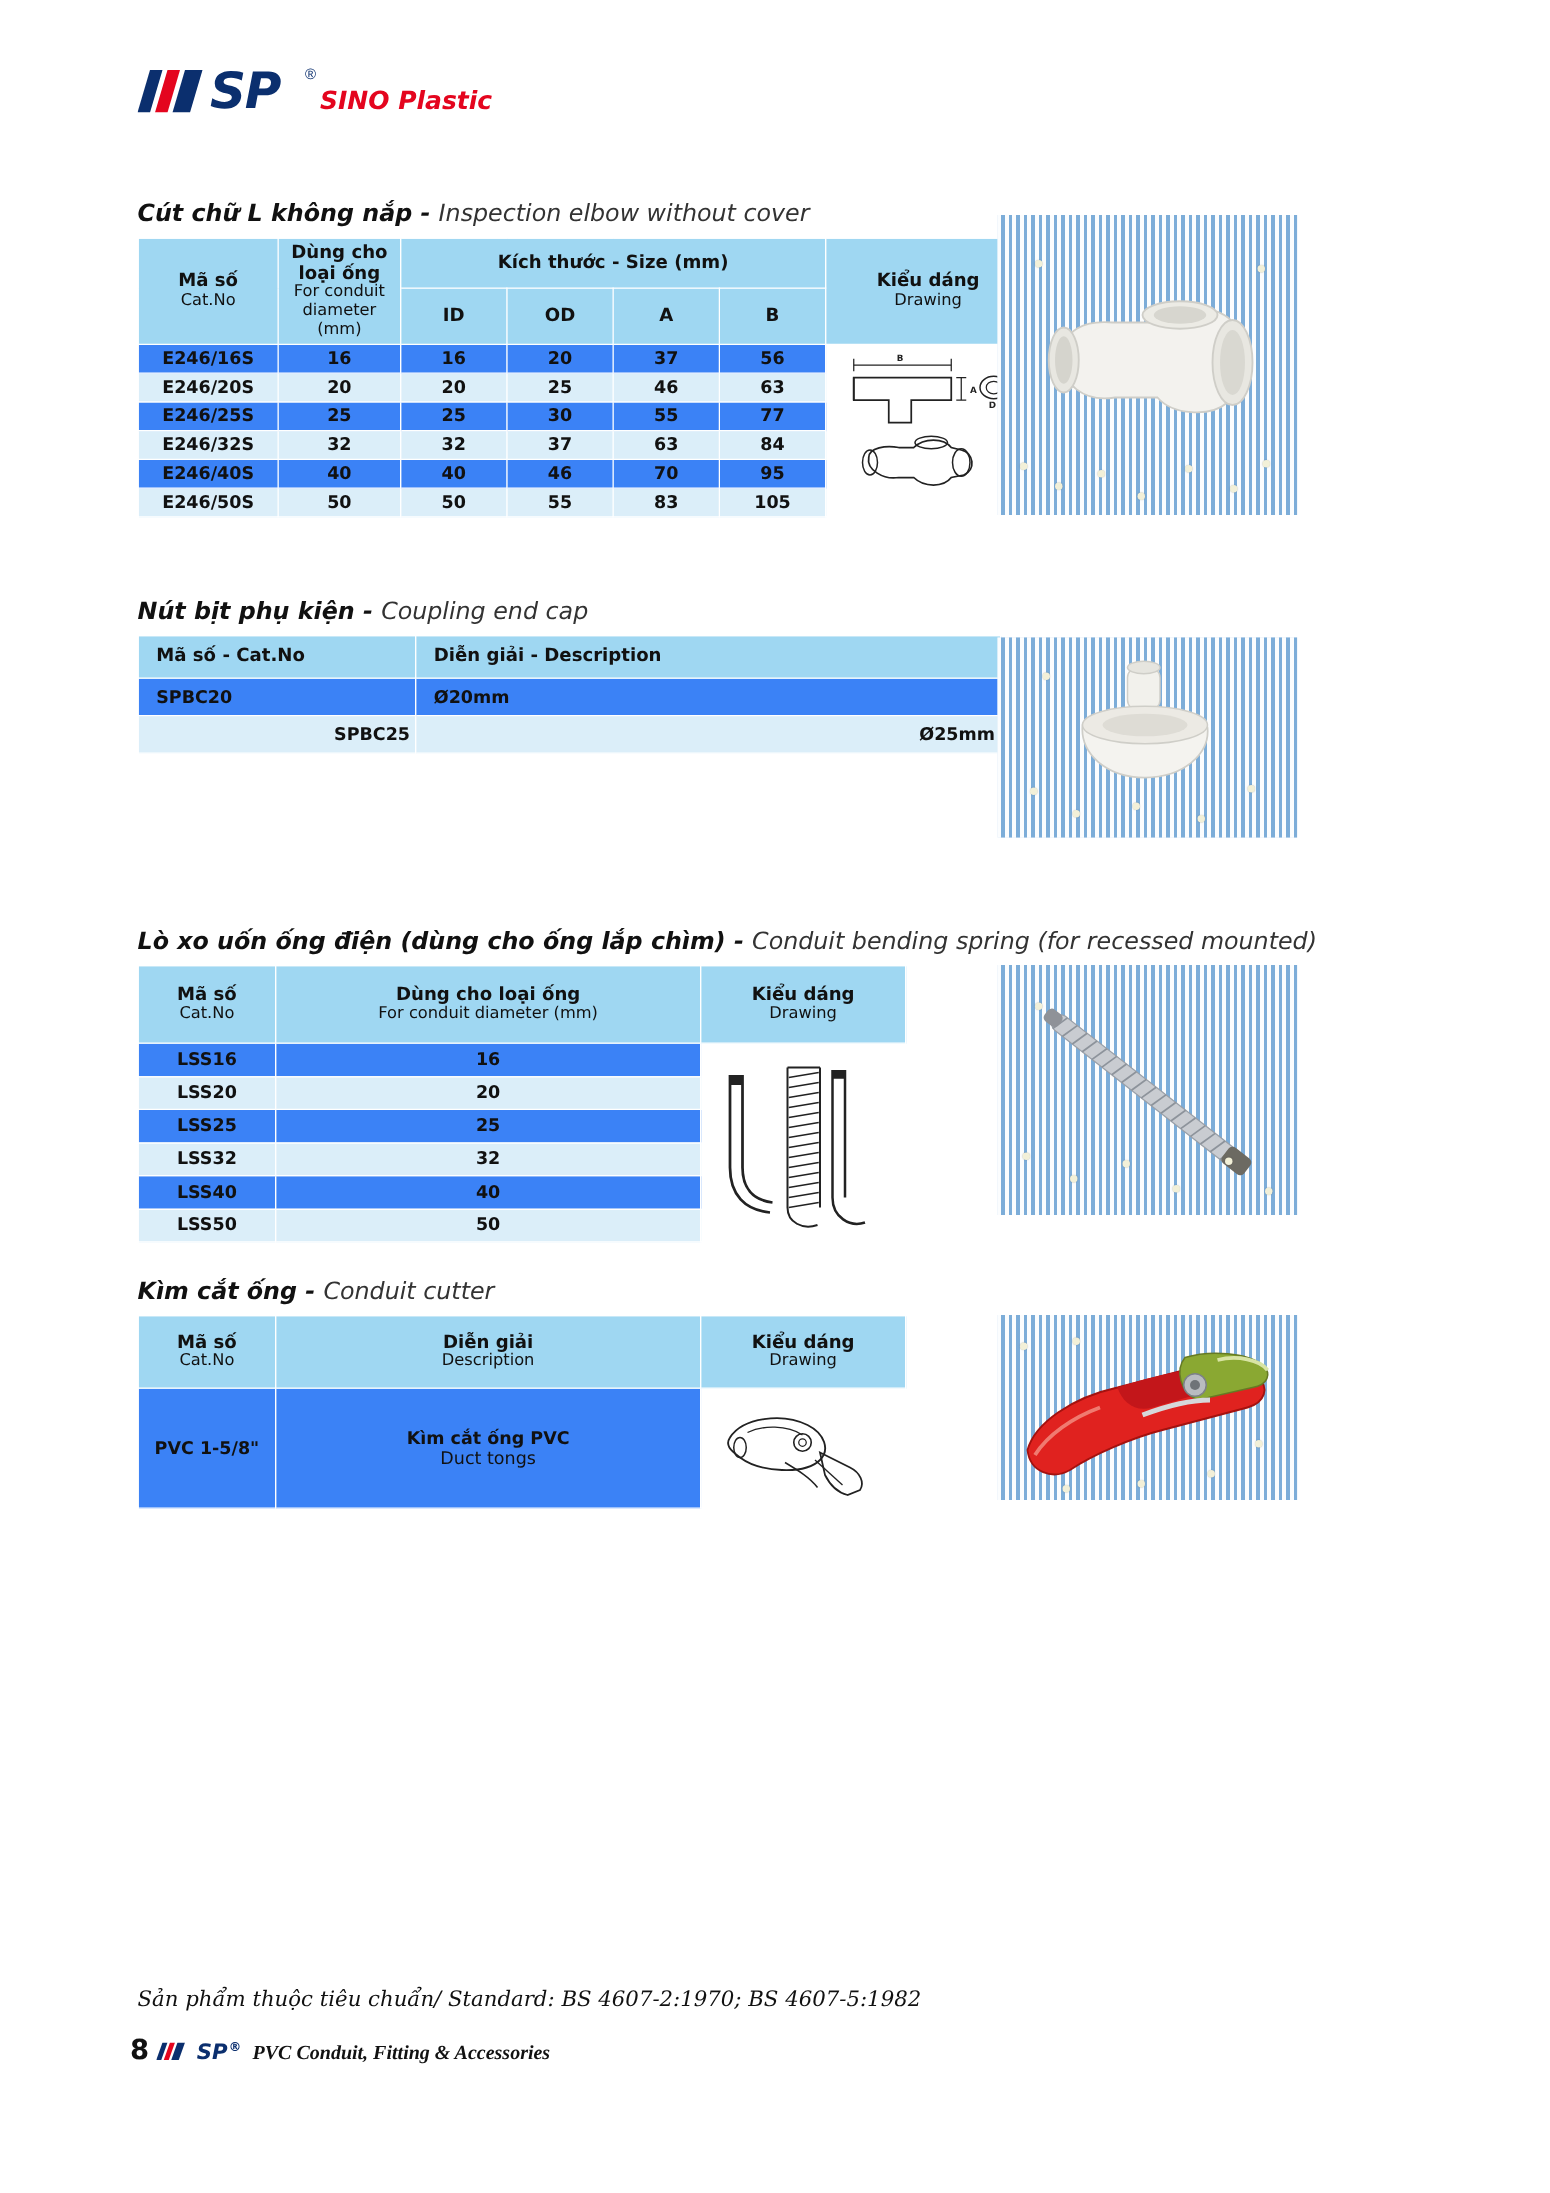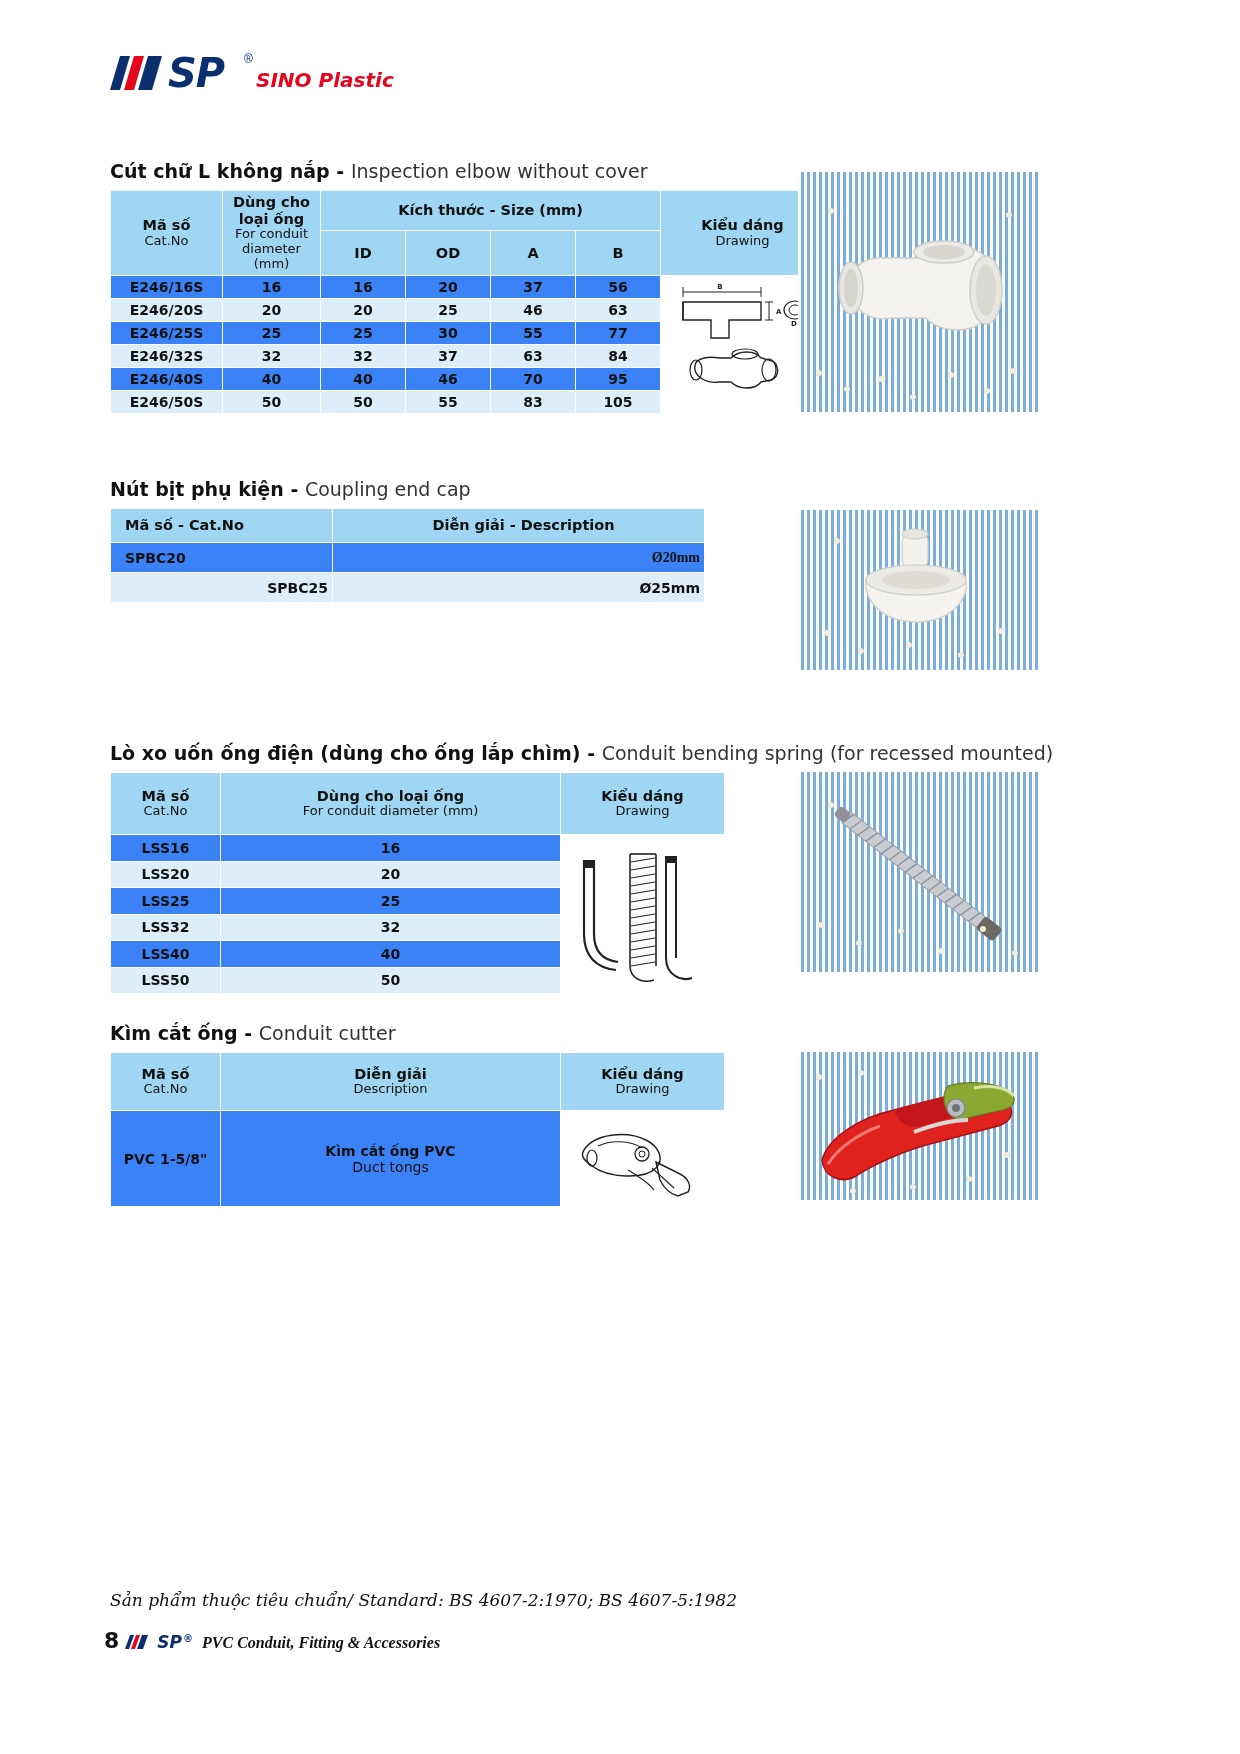--- a/index.html
+++ b/index.html
@@ -25,21 +25,21 @@
   .sp-reg { position:absolute; left:134px; top:4px; font-size:12px; color:#0b2f6e; }
   .sino { position:absolute; left:146px; top:20px;
     font-family:"DejaVu Sans", sans-serif; font-weight:bold; font-style:italic;
     font-size:20px; color:#e4051e; letter-spacing:0px; }
 
   
   .section { position:absolute; }
   .heading {
     font-family:"DejaVu Sans", sans-serif;
     font-size:19px; font-weight:bold; color:#111;
-    margin-bottom:8px; white-space:nowrap;
+    margin-bottom:8px; white-space:nowrap;font-style:italic;
   }
   .heading .en { font-weight:normal; color:#333; }
   .heading .dash { font-weight:bold; }
 
   
   table { border-collapse:collapse; }
   th, td {
     border:1px solid #ffffff;
     text-align:center;
     font-family:"DejaVu Sans", sans-serif;
@@ -252,27 +252,27 @@
   <div class="heading">
     <span>Nút bịt phụ kiện</span>
     <span class="dash">-</span>
     <span class="en">Coupling end cap</span>
   </div>
 
   <table>
     <thead>
       <tr>
         <th style="width:222px; height:34px; text-align:left; padding-left:14px;">Mã số - Cat.No</th>
-        <th style="width:372px; text-align:center; padding-left:14px;">Diễn giải - Description</th>
+        <th style="width:468px; text-align:left; padding-left:14px;">Diễn giải - Description</th>
       </tr>
     </thead>
     <tbody>
       <tr>
         <td style="text-align:left; padding-left:14px; height:30px;">SPBC20</td>
-        <td style="text-align:right; padding-left:14px;font-family:Liberation Serif, serif;">Ø20mm</td>
+        <td style="text-align:left; padding-left:14px;">Ø20mm</td>
       </tr>
       <tr class="alt">
         <td style="text-align:right; padding-left:14px; height:30px;">SPBC25</td>
         <td style="text-align:right; padding-left:14px;">Ø25mm</td>
       </tr>
     </tbody>
   </table>
 </div>
 
 <div class="photo" style="left:798px; top:510px; width:240px; height:160px;">

